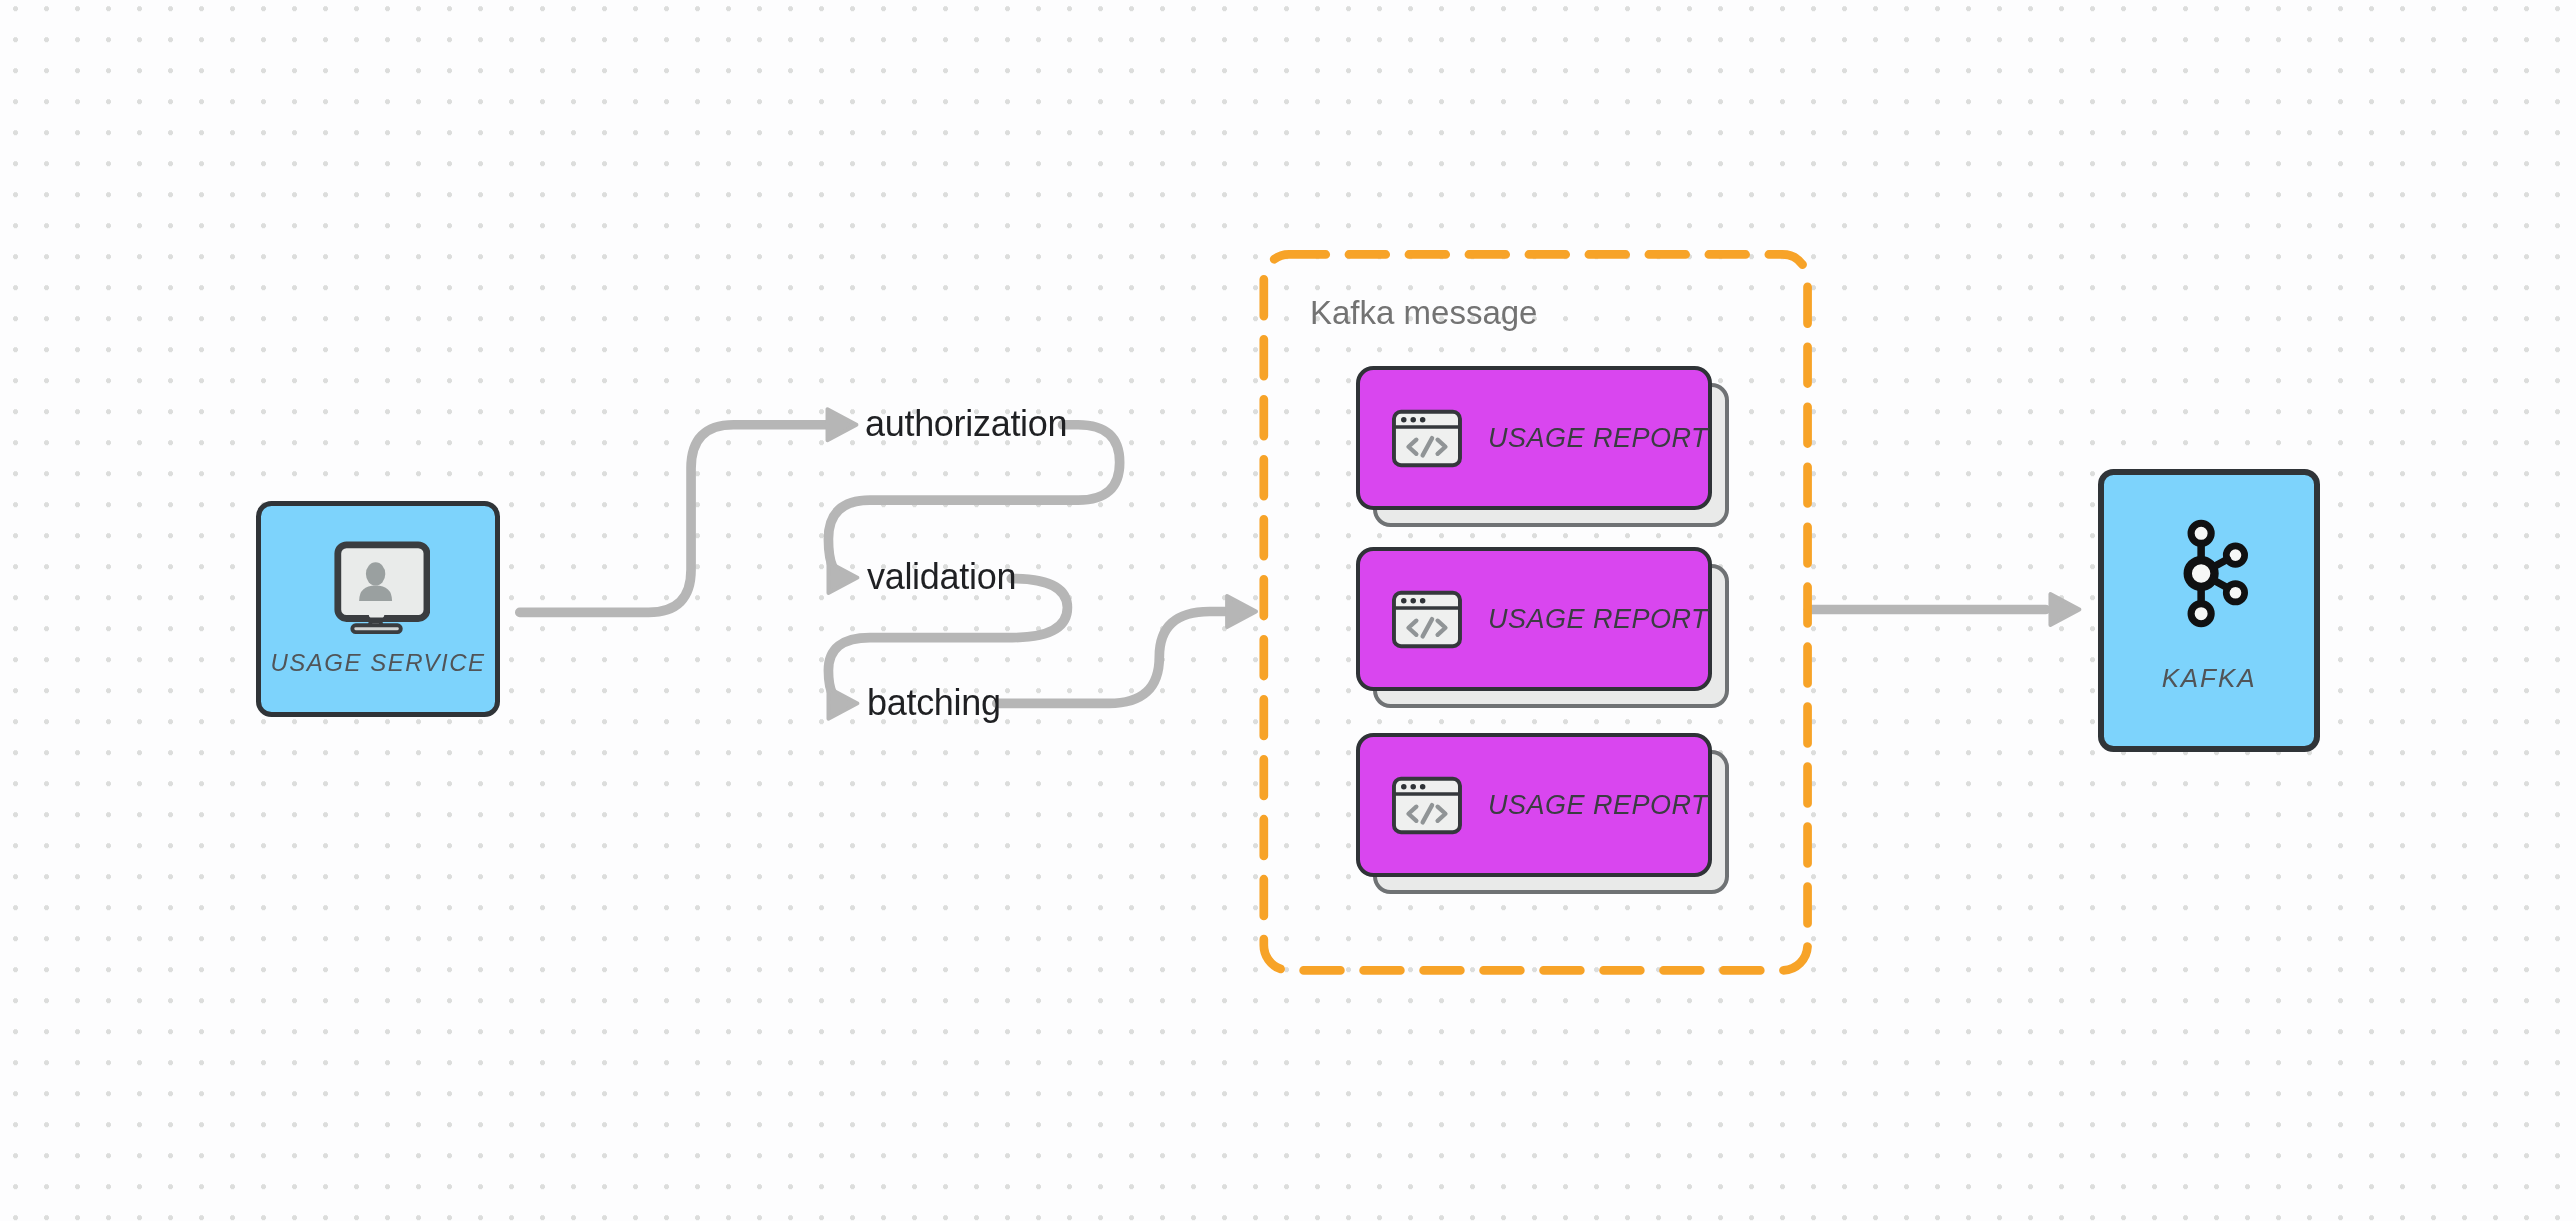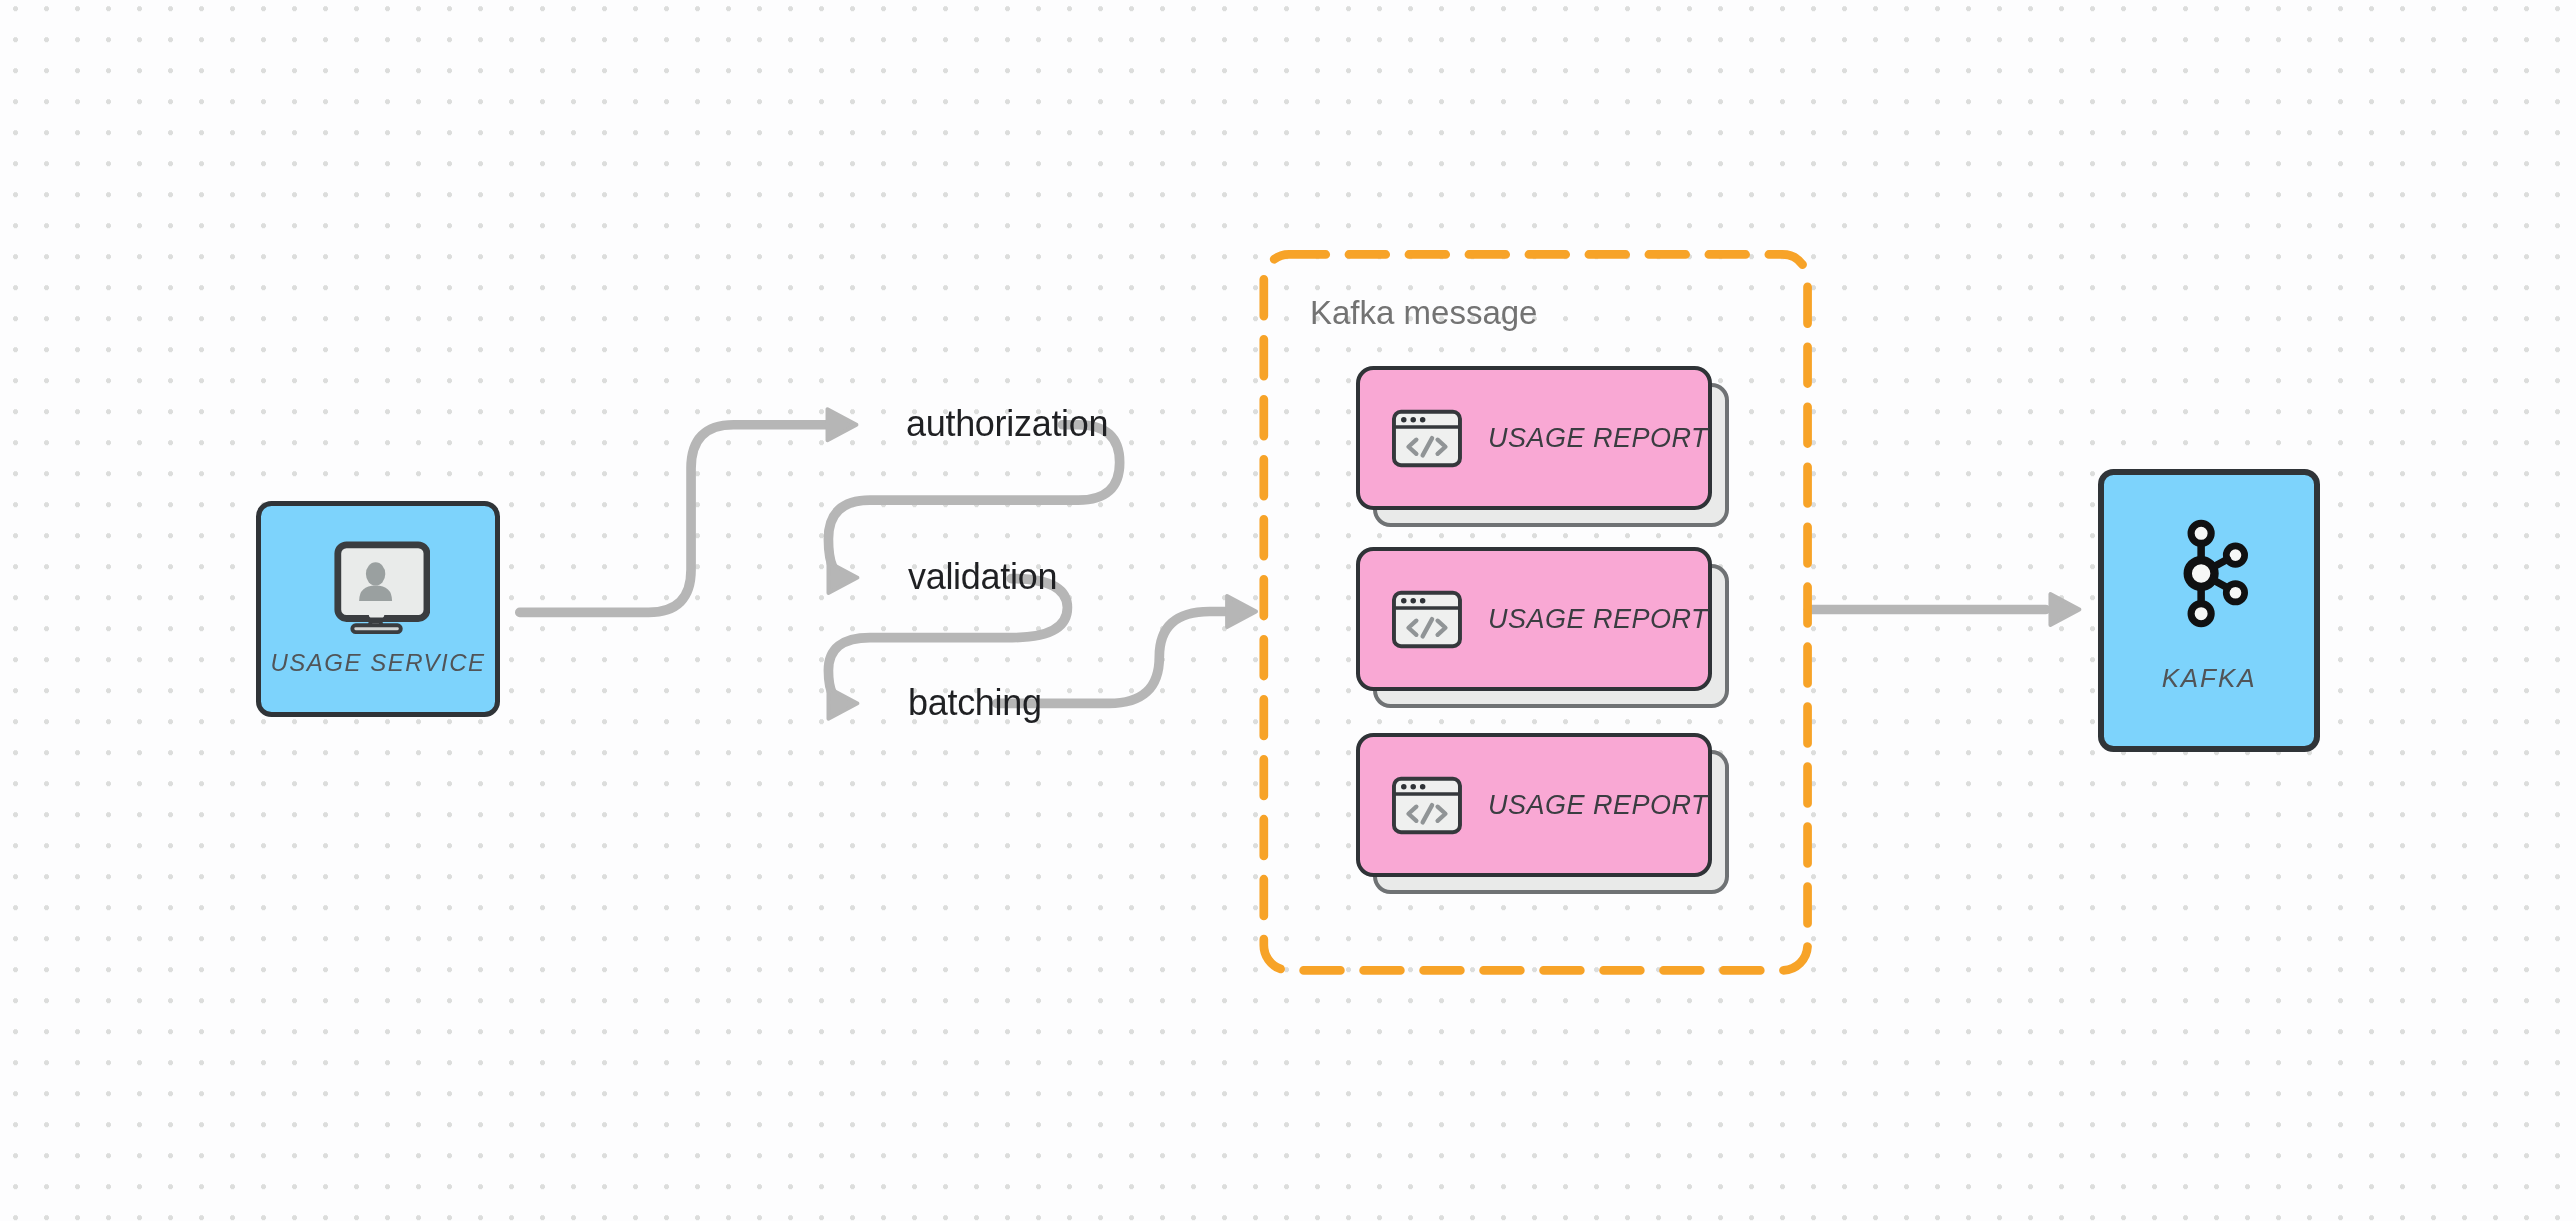--- a/index.html
+++ b/index.html
@@ -18,36 +18,36 @@
     box-sizing:border-box;
     font-style:italic;
   }
   .node-label{
     color:#515457;font-size:24px;letter-spacing:1.5px;font-weight:400;
     white-space:nowrap;
   }
   
   .flow-label{
     position:absolute;transform:translateY(-52%);
-    font-size:36px;font-weight:500;color:#1f2023;letter-spacing:-0.3px;white-space:nowrap;margin-left:41px;
+    font-size:36px;font-weight:500;color:#1f2023;letter-spacing:-0.3px;white-space:nowrap;
   }
   
   .group-title{
     position:absolute;transform:translateY(-50%);
     font-size:33px;font-weight:500;color:#737373;white-space:nowrap;margin-left:16px;
   }
   
   .card-stack{position:absolute;width:356px;height:144px;}
   .card-shadow{
     position:absolute;left:16.5px;top:16.5px;width:356px;height:144px;box-sizing:border-box;
     background:#e9eae9;border:4.8px solid #6f7274;border-radius:17.4px;
   }
   .card{
     position:absolute;left:0;top:0;width:356px;height:144px;box-sizing:border-box;
-    background:#f9a8d4;border:4.8px solid #2f3337;border-radius:17.4px;
+    background:#d946ef;border:4.8px solid #2f3337;border-radius:17.4px;
     display:flex;align-items:center;padding-left:32px;
   }
   .card-label{
     margin-left:26px;font-size:27px;font-style:italic;font-weight:500;
     color:#3a3d41;letter-spacing:0.5px;white-space:nowrap;
   }
 </style>
 </head>
 <body>
 

